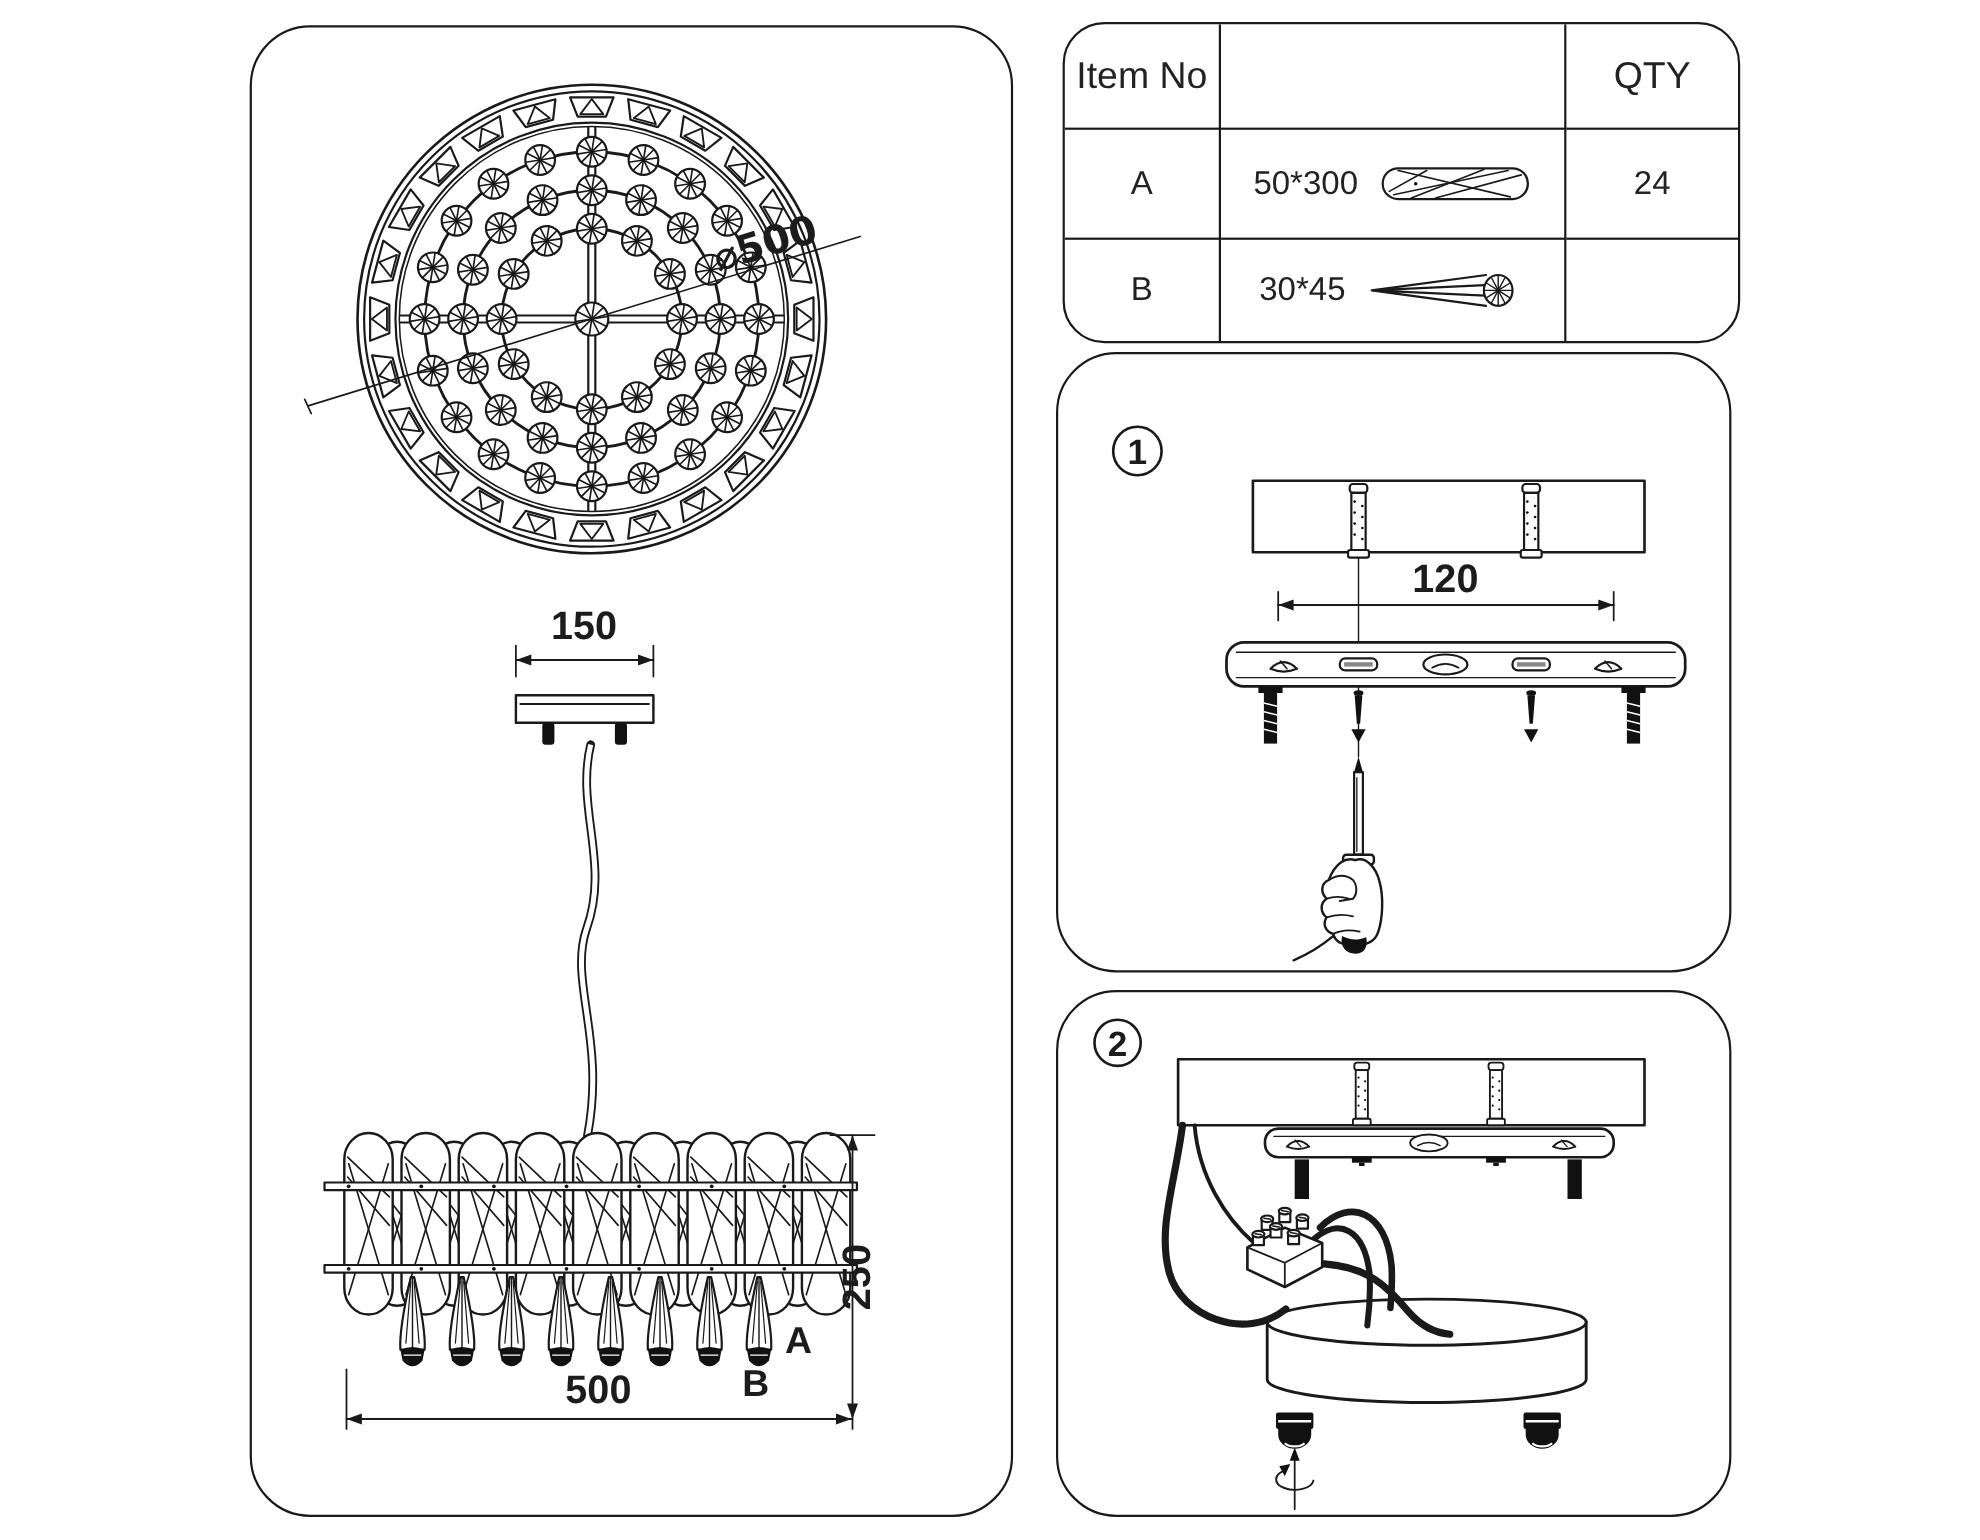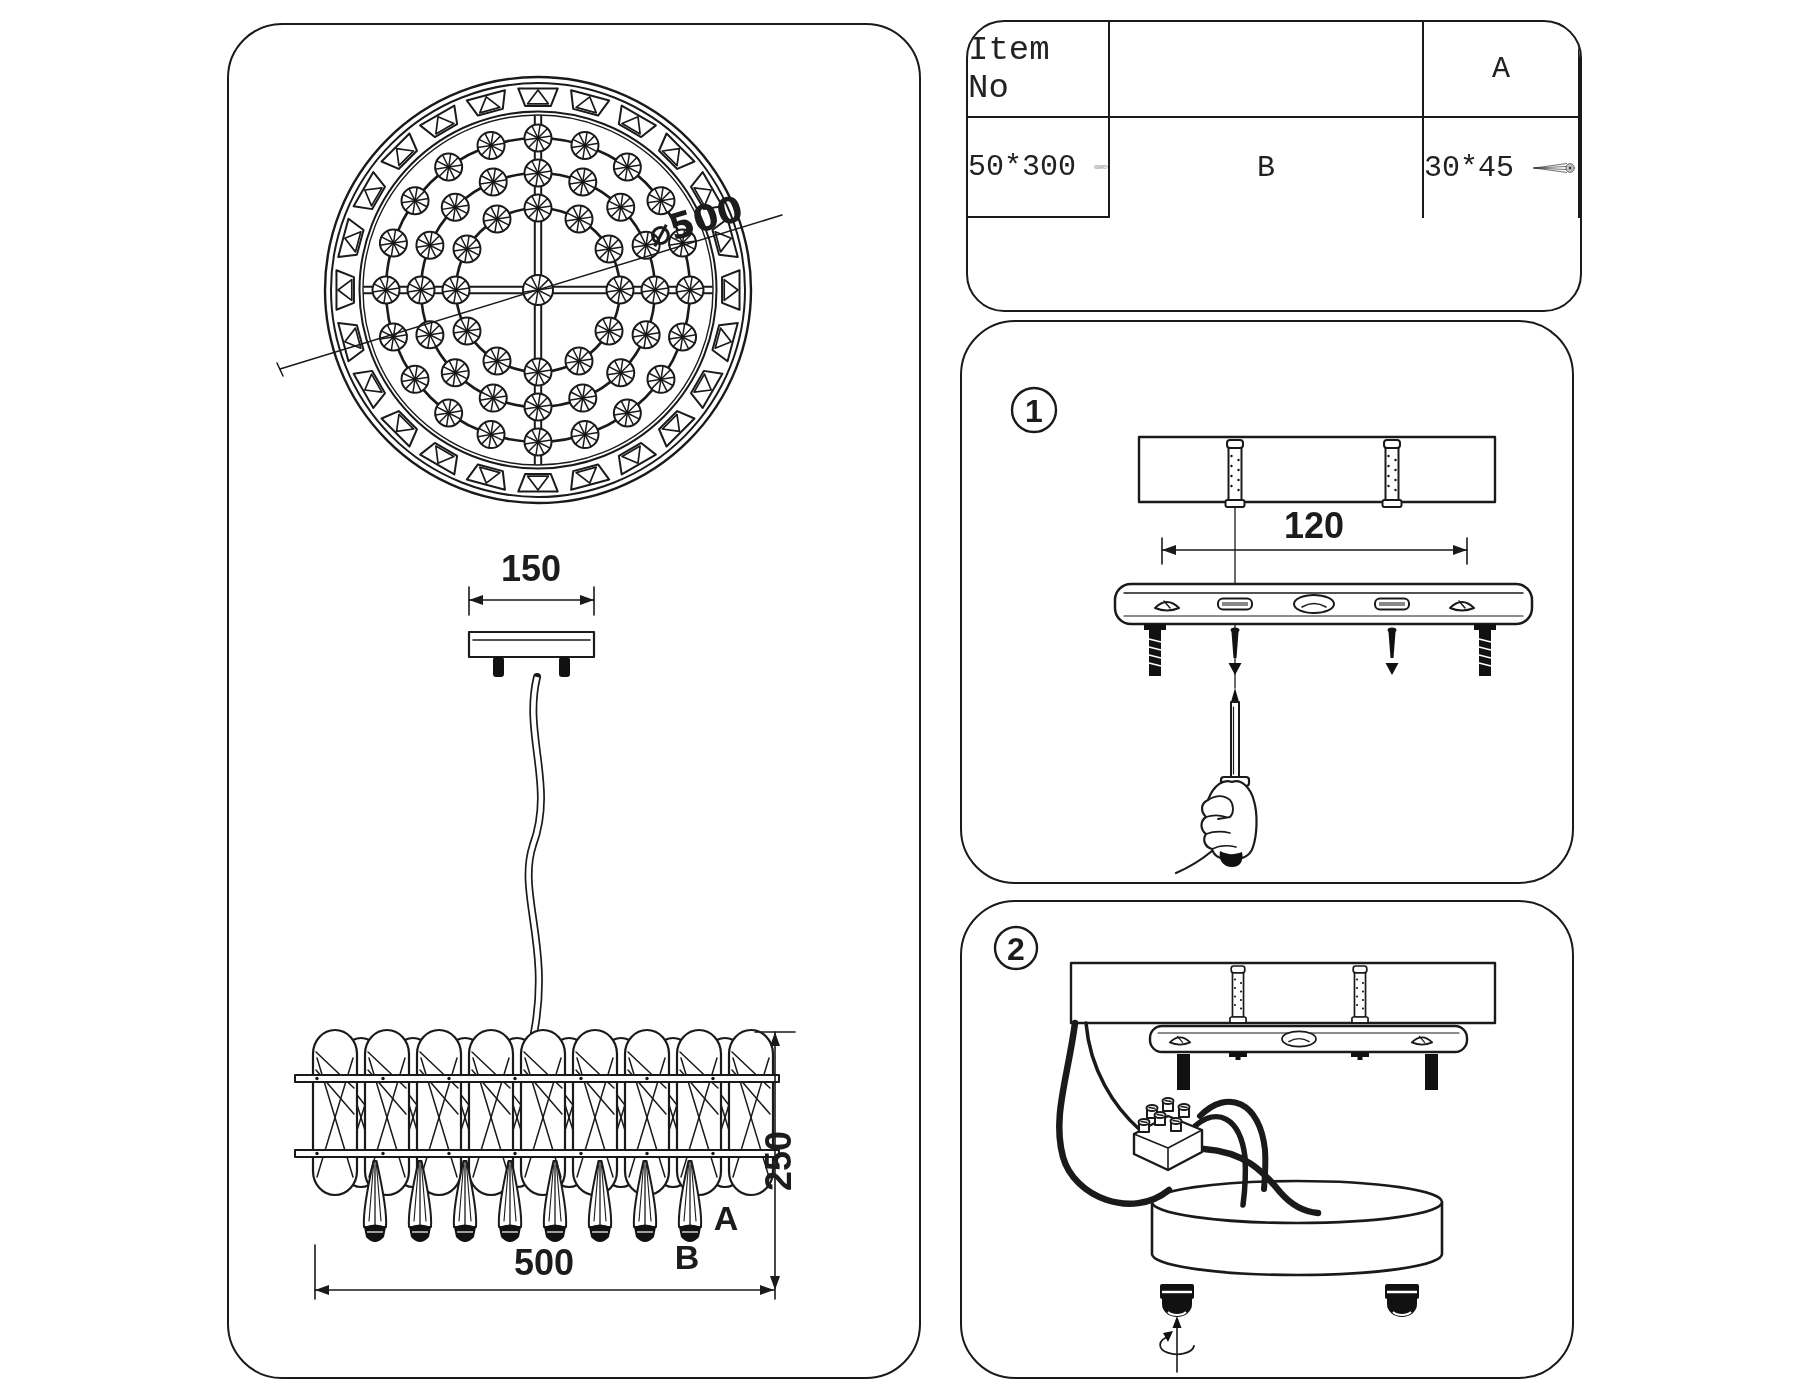--- a/index.html
+++ b/index.html
@@ -9,21 +9,21 @@
   #left-panel{left:227px;top:23px;width:690px;height:1352px;}
   #step1-panel{left:960px;top:320px;width:610px;height:560px;}
   #step2-panel{left:960px;top:900px;width:610px;height:475px;}
   .panel > svg{position:absolute;left:0;top:0;width:100%;height:100%;}
 
   
   .parts-table{position:absolute;left:966px;top:20px;width:612px;border:2.4px solid #1a1a1a;
     border-radius:38px;overflow:hidden;display:grid;grid-template-columns:142px 314px 156px;
     grid-template-rows:96px 100px 92px;background:#fff;color:#222;}
   .parts-table .cell{border-right:2.2px solid #1a1a1a;border-bottom:2.2px solid #1a1a1a;
-    display:flex;align-items:center;justify-content:center;font-size:30px;gap:18px;font-family:Liberation Mono, monospace;}
+    display:flex;align-items:center;justify-content:center;font-size:30px;gap:18px;}
   .parts-table .cell.hdr{font-size:34px;}
   .parts-table .cell.no-right{border-right:none;}
   .parts-table .cell.no-bottom{border-bottom:none;}
 
   
   svg .ln{stroke:#1a1a1a;fill:none;stroke-linecap:round;stroke-linejoin:round;}
   svg .fw{fill:#ffffff;}
   svg .fb{fill:#111111;stroke:none;}
   svg text{fill:#1c1c1c;stroke:none;}
   svg .dimtxt{font-family:"Liberation Sans",sans-serif;font-weight:700;font-size:36px;}
@@ -1108,34 +1108,36 @@
         <use href="#arr" transform="translate(546,1007) rotate(90)"></use>
         <use href="#arr" transform="translate(546,1265) rotate(-90)"></use>
         <text class="dimtxt" x="562" y="1136" text-anchor="middle" transform="rotate(-90 562 1136)">250</text>
       </g>
     </svg>
   </div>
 
   <div class="parts-table">
     <div class="cell hdr">Item No</div>
     <div class="cell hdr"></div>
+    <div class="cell hdr no-right">QTY</div>
 
     <div class="cell">A</div>
     <div class="cell">
       <span>50*300</span>
       <svg width="140" height="42" viewBox="0 0 140 42">
         <rect class="ln fw" stroke-width="2" x="4" y="7" width="132" height="28" rx="14"></rect>
         <line class="ln" stroke-width="1.5" x1="18" y1="9" x2="120" y2="33"></line>
         <line class="ln" stroke-width="1.5" x1="14" y1="31" x2="118" y2="9"></line>
         <line class="ln" stroke-width="1.5" x1="10" y1="28" x2="44" y2="9"></line>
         <line class="ln" stroke-width="1.5" x1="52" y1="34" x2="130" y2="13"></line>
         <line class="ln" stroke-width="1.5" x1="30" y1="34" x2="96" y2="8"></line>
         <circle class="fb" cx="34" cy="21" r="1.6"></circle>
       </svg>
     </div>
+    <div class="cell no-right">24</div>
 
     <div class="cell no-bottom">B</div>
     <div class="cell no-bottom">
       <span>30*45</span>
       <svg width="146" height="44" viewBox="0 0 146 44">
         <path class="ln" stroke-width="2" d="M6,22 L110,8 M6,22 L110,36 M6,22 L114,17 M6,22 L114,27"></path>
         <ellipse class="ln fw" stroke-width="2" cx="121" cy="22" rx="13" ry="14"></ellipse>
         <g id="coneRays" class="ln" stroke-width="1.3">
             <line x1="121" y1="22" x2="133" y2="22"></line>
             <line x1="121" y1="22" x2="131.39230484541326" y2="28.5"></line>

